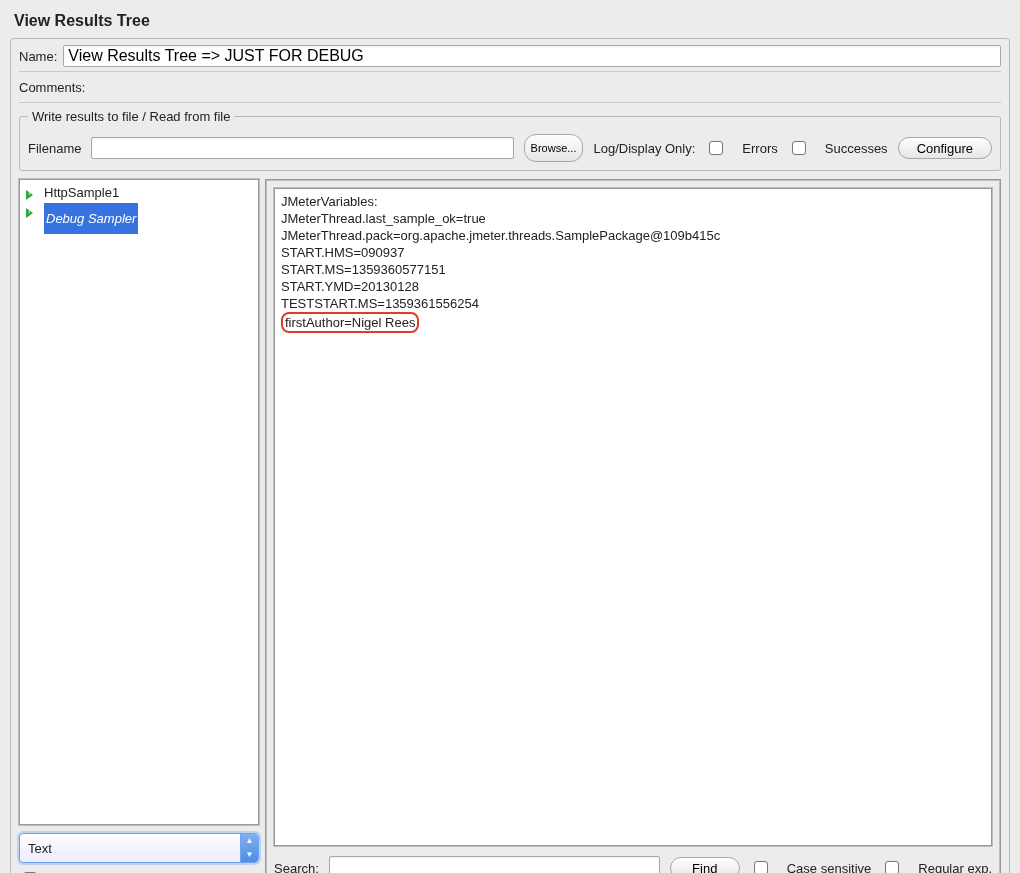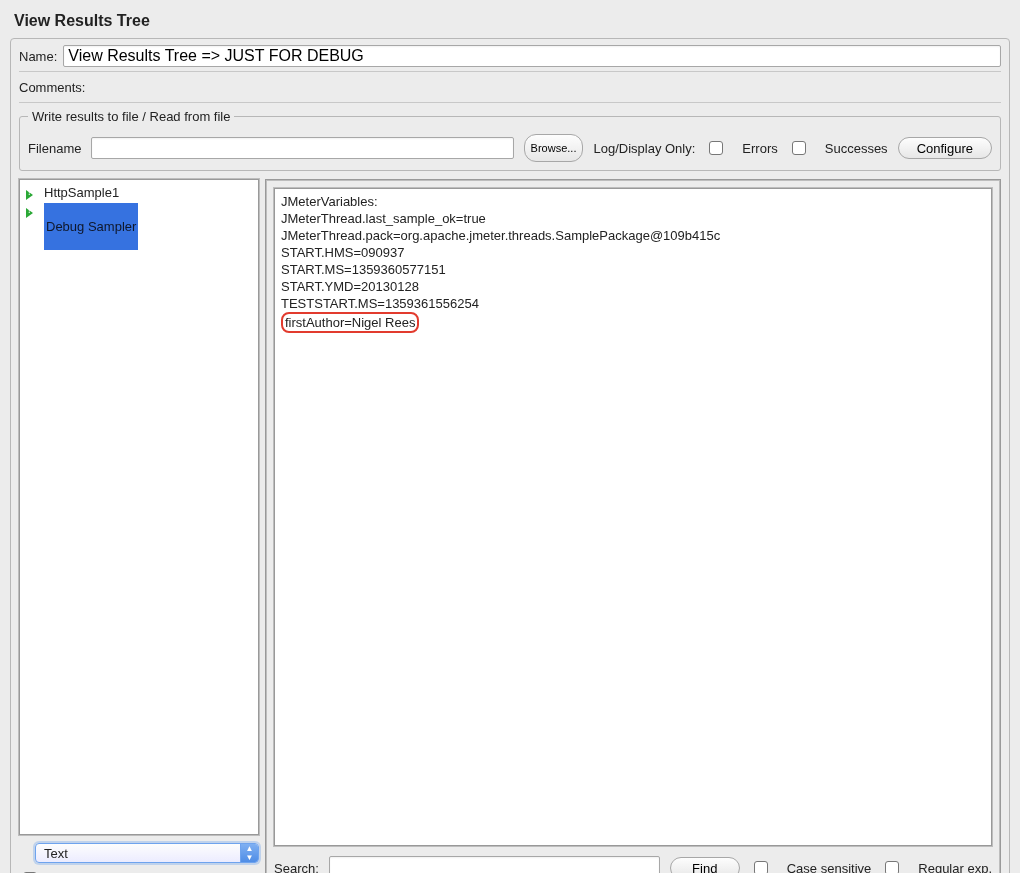--- a/index.html
+++ b/index.html
@@ -117,22 +117,23 @@
   .tree-row {
     display: flex;
     align-items: flex-start;
     gap: 4px;
     padding: 1px 4px;
     font-size: 13px;
     height: 18px;
   }
   .tree-row.selected .node-label {
     background: #3672e0;
-    color: #0f172a;
-    padding: 16px 2px;
+    color: #ffffff;
+    padding: 8px 2px;
+    font-style: italic;
   }
   .tree-icon {
     width: 14px; height: 14px;
     position: relative;
     display: inline-block;
   }
   .tree-icon::before {
     content: "";
     position: absolute;
     left: 0; top: 5px;
@@ -150,29 +151,28 @@
   }
   .renderer-row {
     margin-top: 8px;
     display: flex;
     align-items: center;
   }
   .aqua-select {
     flex: 1;
     display: flex;
     align-items: center;
-    height: 20px;
+    height: 30px;
     border: 1px solid #6ea3ee;
     border-radius: 4px;
     background: linear-gradient(#fdfdfd, #ececff);
     padding-left: 8px;
     font-size: 13px;
     position: relative;
     box-shadow: 0 0 0 2px rgba(110,163,238,0.35);
-    margin-left: 16px;
   }
   .aqua-stepper {
     width: 18px; height: 100%;
     border-left: 1px solid #6ea3ee;
     background: linear-gradient(#7fb0f2, #4f8de6);
     border-radius: 0 3px 3px 0;
     display: flex; flex-direction: column;
   }
   .aqua-stepper span {
     display: flex; align-items: center; justify-content: center;

